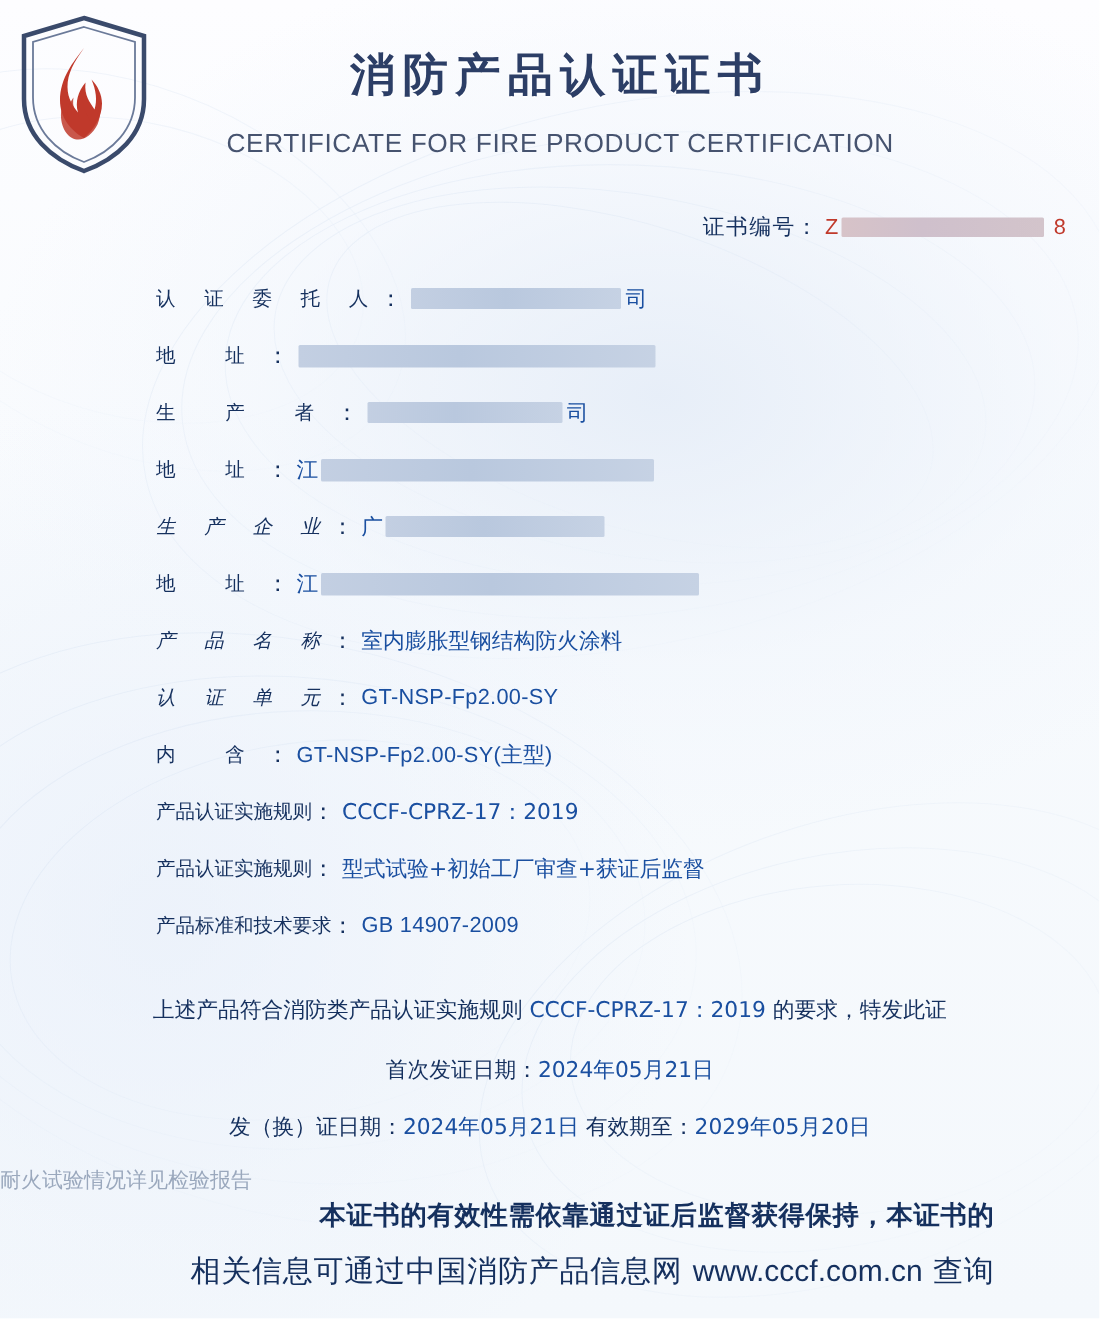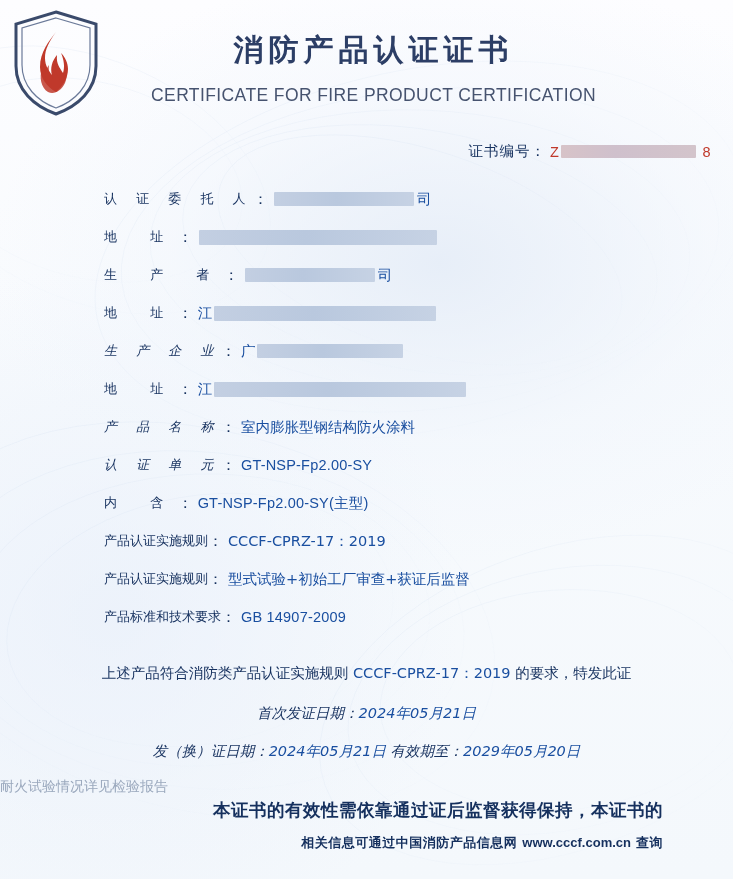--- a/index.html
+++ b/index.html
@@ -163,21 +163,20 @@
     color: #1a4fa0;
   }
   .date-line {
     position: absolute;
     left: 0;
     width: 733px;
     text-align: center;
     font-size: 14.5px;
     color: #15305e;
     font-family: "DejaVu Sans", "Liberation Sans", sans-serif;
-    font-style: italic;
   }
   .date-line .val { color: #1a4fa0; }
   .first-issue { top: 704px; }
   .issue-valid { top: 742px; }
 
   .note-faint {
     position: absolute;
     left: 0;
     top: 778px;
     width: 666px;
@@ -195,22 +194,22 @@
     text-align: right;
     color: #15305e;
     font-family: "DejaVu Sans", "Liberation Sans", sans-serif;
   }
   .footer-line1 {
     font-size: 17.5px;
     font-weight: bold;
     letter-spacing: 0.5px;
   }
   .footer-line2 {
-    font-size: 13px;
-    font-weight: bold;
+    font-size: 20px;
+    font-weight: normal;
     letter-spacing: 0.5px;
     margin-top: 12px;
   }
   .footer-url {
     font-family: "Liberation Sans", sans-serif;
     letter-spacing: 0;
   }
 </style>
 </head>
 <body>

